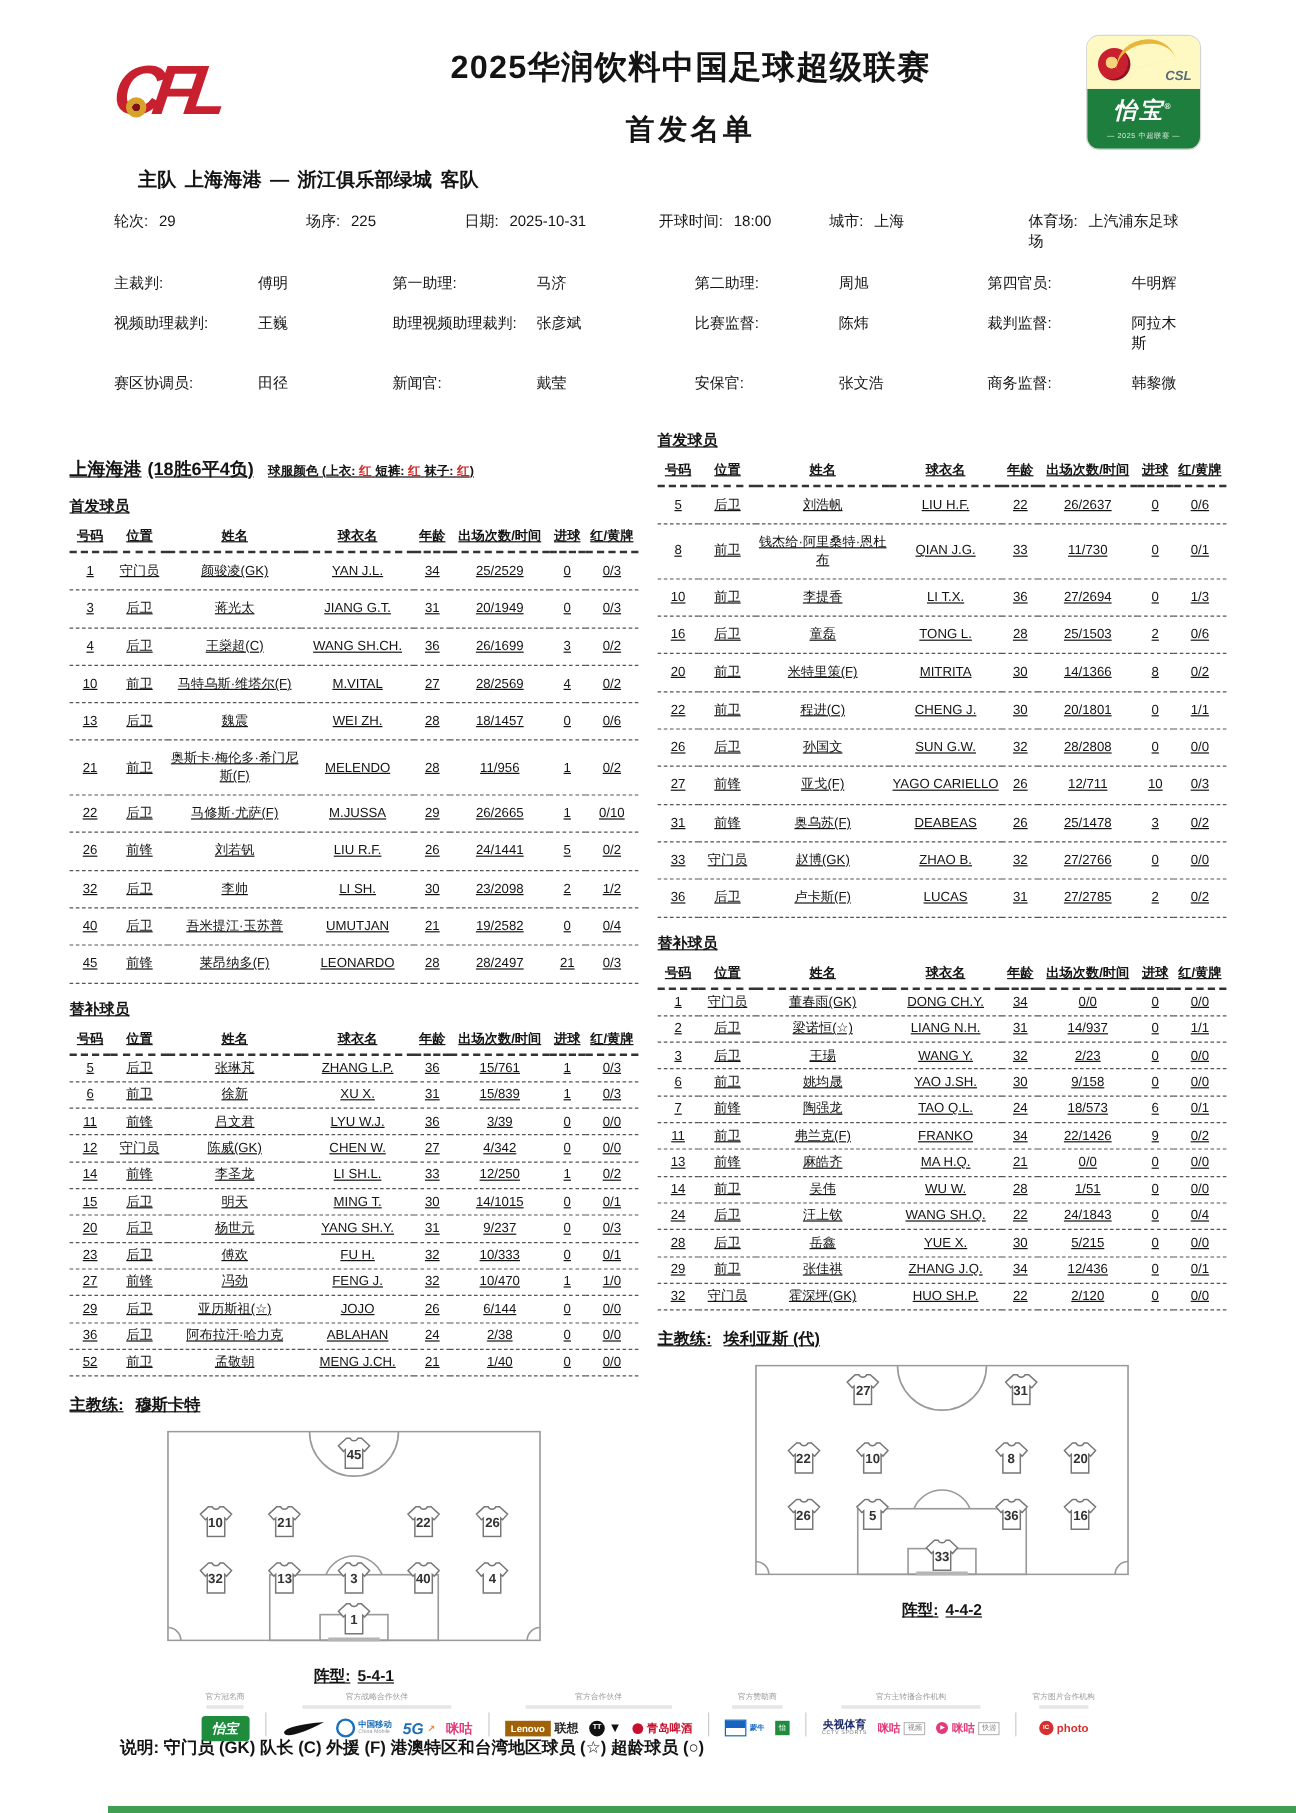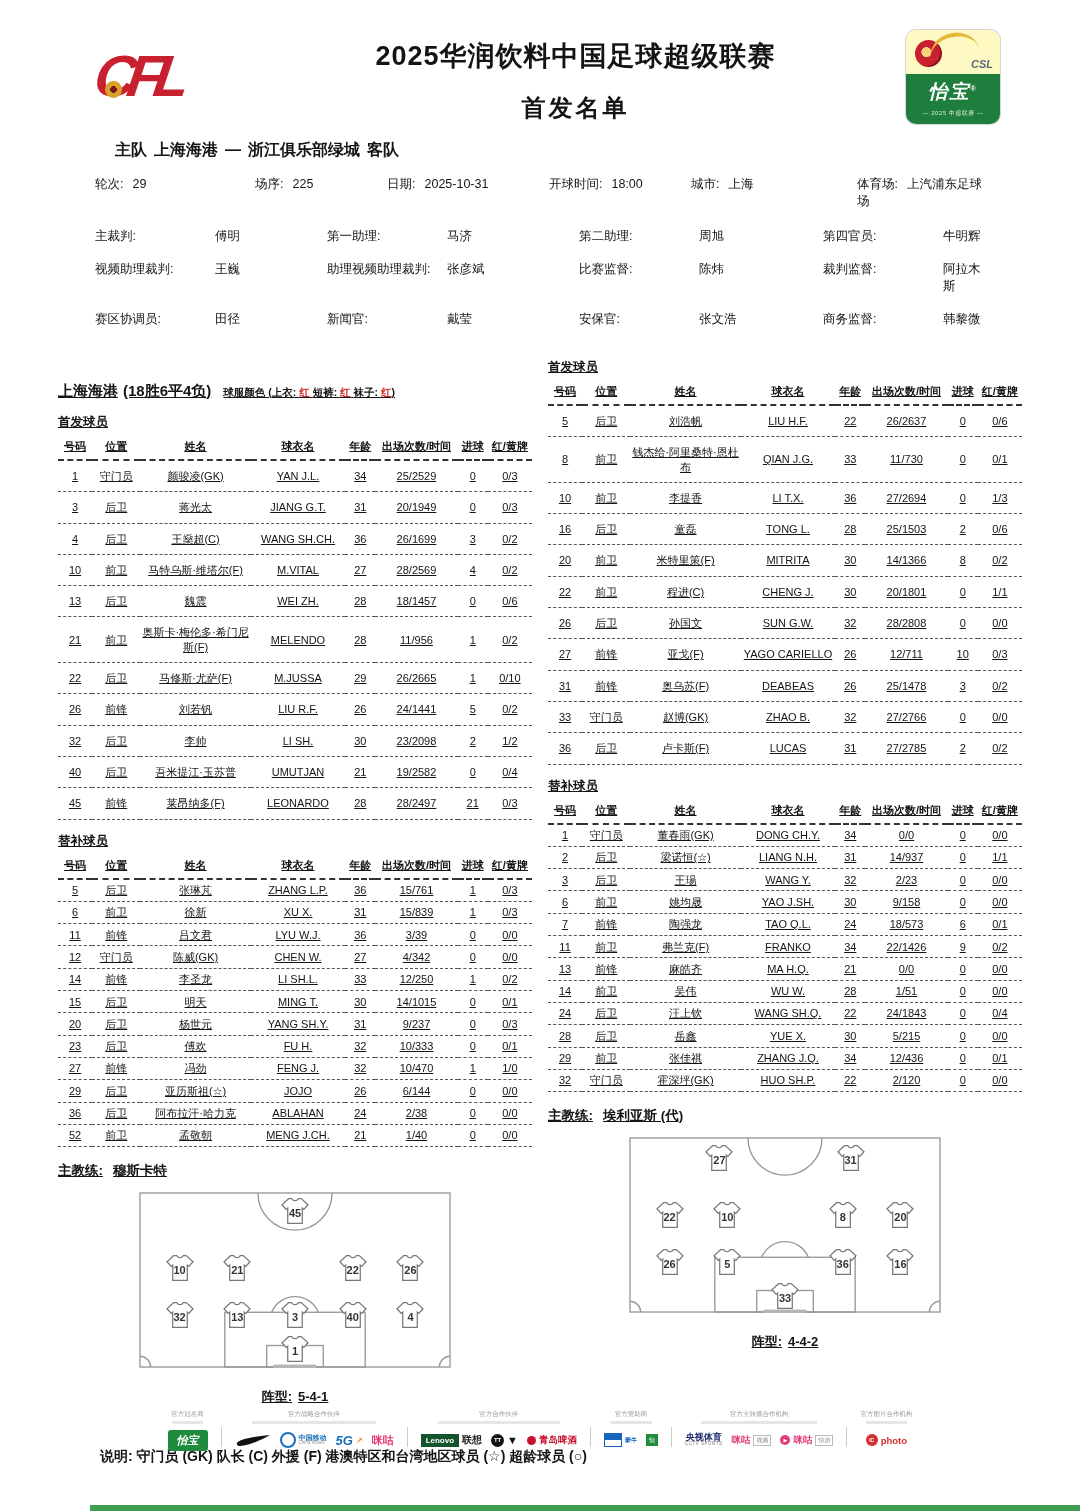--- a/index.html
+++ b/index.html
@@ -84,21 +84,21 @@
   .logo{display:inline-flex;align-items:center;gap:3px;white-space:nowrap;}
   .logo-yibao{background:#1e8c3c;color:#fff;font-weight:900;font-style:italic;font-size:11px;padding:3px 9px;border-radius:3px;}
   .nike-svg{width:36px;height:13px;}.nike-svg path{fill:#111;}
   .cmcc-ic{width:12px;height:12px;border-radius:50%;border:2px solid #1a6fb8;display:inline-block;}
   .cmcc-txt{display:inline-flex;flex-direction:column;text-align:left;line-height:1.1;}
   .cmcc-cn{font-size:7px;font-weight:900;color:#1a6fb8;}
   .cmcc-en{font-size:4.5px;color:#999;}
   .logo-fiveg{font-size:13px;font-weight:900;font-style:italic;color:#1a6fb8;}
   .fiveg-up{color:#e8882a;font-size:8px;vertical-align:super;font-style:normal;}
   .logo-migu{color:#e23a7a;font-weight:900;font-size:11px;}
-  .lenovo-box{background:#14532d;color:#fff;font-size:8px;font-weight:700;padding:2px 5px;}
+  .lenovo-box{background:#a16207;color:#fff;font-size:8px;font-weight:700;padding:2px 5px;}
   .lenovo-cn{font-size:10px;font-weight:900;color:#222;}
   .tt-circle{width:13px;height:13px;border-radius:50%;background:#111;color:#fff;font-size:6px;font-weight:900;display:inline-flex;align-items:center;justify-content:center;}
   .tt-wing{color:#111;font-size:11px;font-weight:900;}
   .logo-tsingtao{color:#c8102e;font-weight:900;font-size:9.5px;}
   .tsingtao-ic{width:9px;height:9px;border-radius:50%;background:#c8102e;display:inline-block;}
   .mengniu-ic{width:16px;height:12px;border:1px solid #1565c0;background:linear-gradient(#1565c0 0 48%,#fff 48% 100%);display:inline-block;}
   .mengniu-txt{font-size:6px;color:#1565c0;font-weight:700;}
   .greenbox-ic{width:12px;height:12px;background:#1e8c3c;color:#fff;font-size:6px;display:inline-flex;align-items:center;justify-content:center;}
   .cctv-txt{display:inline-flex;flex-direction:column;line-height:1.1;text-align:center;}
   .cctv-cn{font-size:9px;font-weight:900;color:#1b2a6b;}

